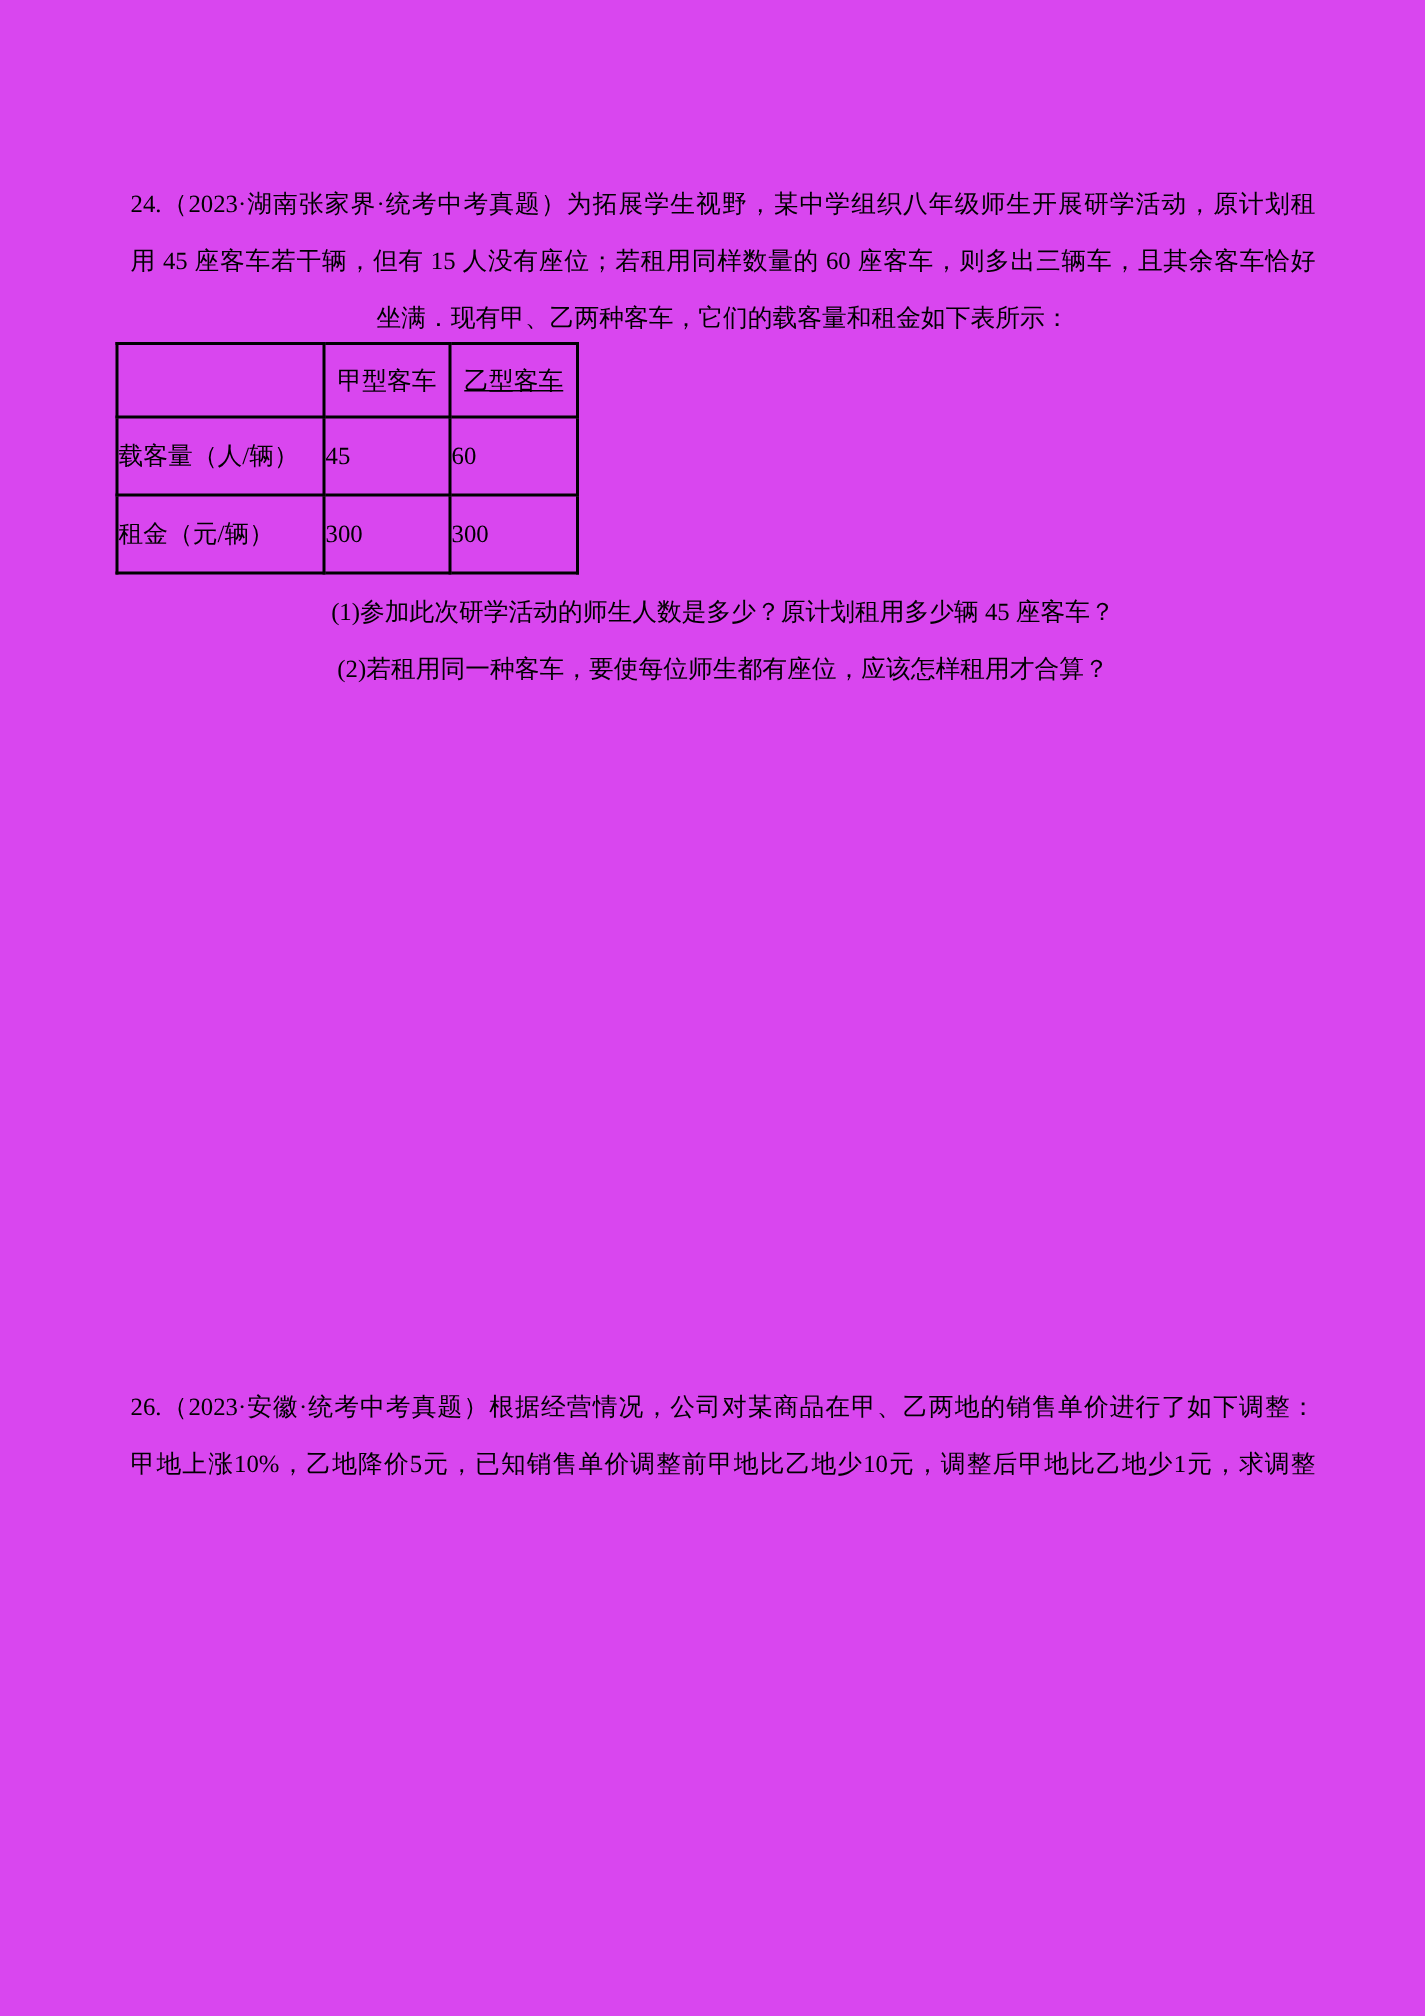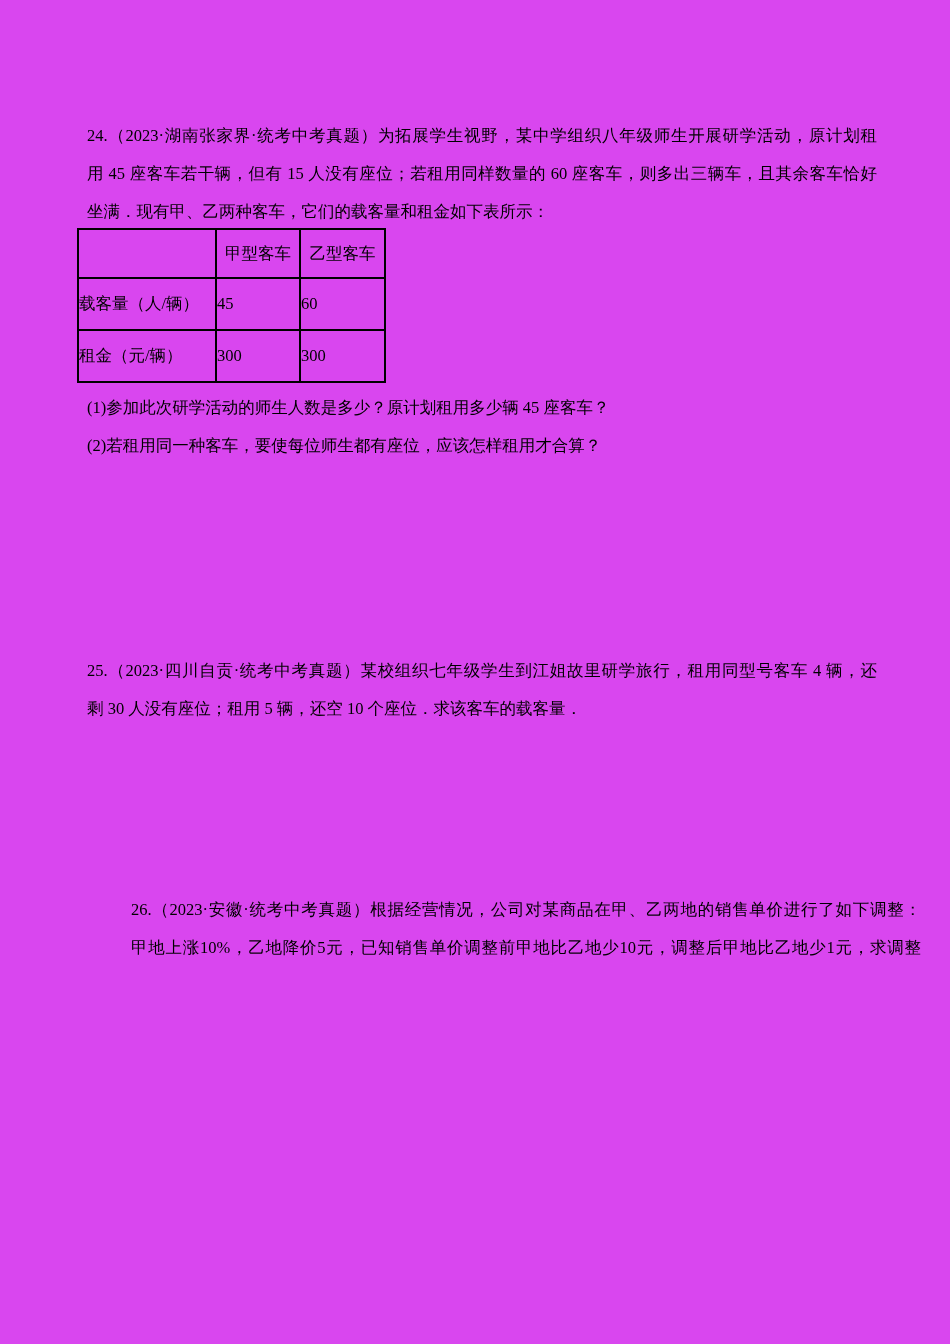--- a/index.html
+++ b/index.html
@@ -26,21 +26,21 @@
     position: absolute;
     left: 87px;
     width: 790px;
     font-size: 16.5px;
     color: #000000;
   }
   .doc-line {
     line-height: 38px;
     height: 38px;
     overflow: hidden;
-    text-align: left;
+    text-align: center;
   }
   .doc-line.just {
     text-align: justify;
     text-align-last: justify;
     text-justify: inter-ideograph;
   }
   table.data-table {
     position: absolute;
     left: 77px;
     top: 228px;
@@ -51,21 +51,21 @@
   }
   table.data-table td, table.data-table th {
     border: 2px solid #000000;
     font-weight: normal;
     vertical-align: middle;
     padding: 0;
     overflow: hidden;
   }
   .col-label { width: 136px; }
   .col-jia   { width: 82px; }
-  .col-yi    { width: 83px; }
+  .col-yi    { width: 83px; text-decoration: underline; }
   tr.hdr-row  { height: 49px; margin-left: 46px; }
   tr.body-row { height: 52px; padding-left: 37px; }
   .cell-center { text-align: center; }
   .cell-left   { text-align: left; padding-left: 9px; }
 </style>
 </head>
 <body>
 
 <div class="page">
 
@@ -93,23 +93,19 @@
       <td class="cell-left">300</td>
     </tr>
   </tbody>
     </table>
 
   <div class="textblock" style="top:389px;">
     <div class="doc-line">(1)参加此次研学活动的师生人数是多少？原计划租用多少辆 45 座客车？</div>
     <div class="doc-line">(2)若租用同一种客车，要使每位师生都有座位，应该怎样租用才合算？</div>
   </div>
 
-  <div class="textblock" style="top:652px;">
-    <div class="doc-line just">25.（2023·四川自贡·统考中考真题）某校组织七年级学生到江姐故里研学旅行，租用同型号客车 4 辆，还</div>
-    <div class="doc-line">剩 30 人没有座位；租用 5 辆，还空 10 个座位．求该客车的载客量．</div>
-  </div>
 
-  <div class="textblock" style="top:891px;margin-left:44px;">
+  <div class="textblock" style="top:919px;">
     <div class="doc-line just">26.（2023·安徽·统考中考真题）根据经营情况，公司对某商品在甲、乙两地的销售单价进行了如下调整：</div>
     <div class="doc-line just">甲地上涨10%，乙地降价5元，已知销售单价调整前甲地比乙地少10元，调整后甲地比乙地少1元，求调整</div>
   </div>
 
 </div>
 
 </body></html>

